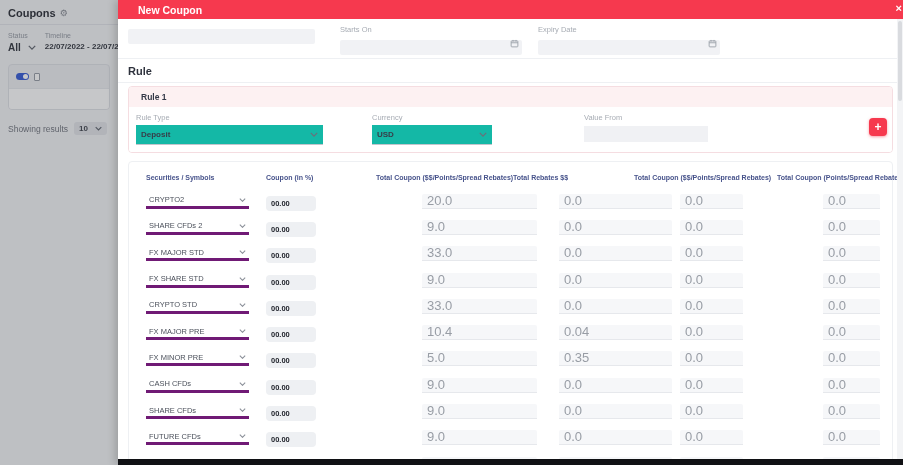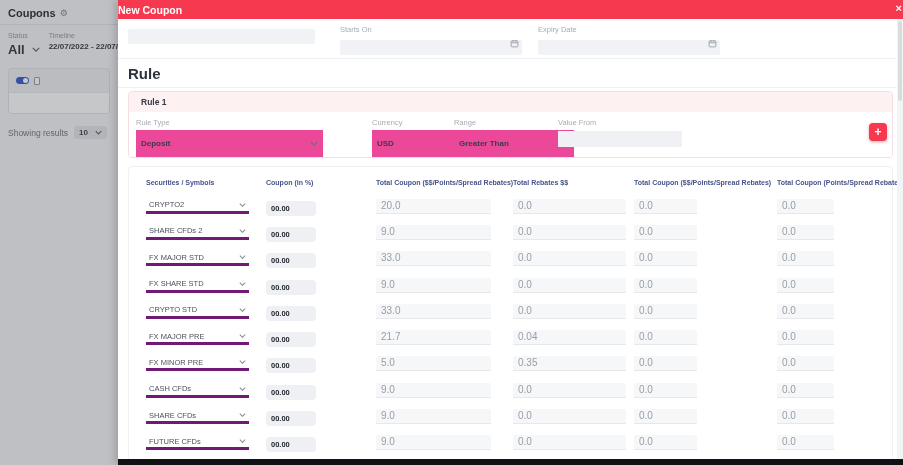--- a/index.html
+++ b/index.html
@@ -8,71 +8,71 @@
 
   
   .sidebar { position:absolute; top:0; left:0; width:118px; height:465px; background:#f4f5f7; overflow:hidden; }
   .sidebar::after { content:""; position:absolute; inset:0; background:rgba(66,69,76,.30); pointer-events:none; }
   .sb-head { display:flex; align-items:center; gap:4px; padding:7px 8px 5px; border-bottom:1px solid #e1e3e8; }
   .sb-title { font-size:11px; font-weight:bold; color:#23262e; }
   .gear { font-size:9px; color:#82868e; line-height:1; }
   .sb-filters { display:flex; gap:9px; padding:7px 8px 0; }
   .sb-filters .fcol { flex-shrink:0; }
   label.small { font-size:7px; color:#9297a0; display:block; margin-bottom:3px; }
-  .sb-sel { display:flex; align-items:center; gap:7px; font-size:13px; font-weight:bold; color:#2c3039; cursor:pointer; }
+  .sb-sel { display:flex; align-items:center; gap:7px; font-size:10px; font-weight:bold; color:#2c3039; cursor:pointer; }
   .timeline-val { font-size:8px; font-weight:bold; color:#2c3039; white-space:nowrap; }
   .sb-card { margin:11px 8px 0; border:1px solid #dfe1e6; border-radius:4px; background:#eef0f3; height:46px; }
   .sb-card-top { height:23px; display:flex; align-items:center; gap:5px; padding:0 7px; }
   .toggle { width:13px; height:7px; border-radius:4px; background:#2f55d4; position:relative; cursor:pointer; }
   .toggle::after { content:""; position:absolute; right:1px; top:1px; width:5px; height:5px; border-radius:50%; background:#fff; }
   .copy-ic { width:6px; height:8px; border:1px solid #9298a2; border-radius:1px; background:#fff; cursor:pointer; }
   .sb-card-bot { height:21px; background:#fff; border-top:1px solid #e6e8ec; border-radius:0 0 3px 3px; }
   .sb-results { display:flex; align-items:center; gap:6px; padding:12px 8px; font-size:8.5px; color:#6d717a; }
   .pp-sel { display:flex; align-items:center; gap:7px; background:#e2e4e9; border-radius:3px; padding:2px 5px; font-size:8px; font-weight:bold; color:#3a3e47; cursor:pointer; }
 
   
   .modal { position:absolute; top:0; left:118px; right:0; bottom:0; background:#fff; box-shadow:-3px 0 8px rgba(0,0,0,.18); }
-  .m-head { height:19px; background:var(--accent-red,#f6394e); color:#fff; display:flex; align-items:center; padding:0 0; font-size:10.5px; font-weight:bold; position:relative; }
+  .m-head { height:19px; background:var(--accent-red,#f6394e); color:#fff; display:flex; align-items:center; padding:0 20px; font-size:10.5px; font-weight:bold; position:relative; }
   .m-close { position:absolute; right:1px; top:3px; font-size:11px; line-height:1; cursor:pointer; }
 
   .fields { position:relative; height:31px; margin:6px 10px 0; }
   .fg { position:absolute; top:0; }
   .fg1 { left:0;    width:187px; }
   .fg2 { left:212px; width:182px; }
   .fg3 { left:410px; width:182px; }
   .fg label { font-size:7.5px; color:#a7acb4; display:block; margin-bottom:2px; }
   .inp { width:100%; height:15px; background:#f1f2f5; border:none; border-radius:2px; font:inherit; font-size:8px; color:#3a3f4a; padding:0 5px; }
   .has-ic { position:relative; }
   .cal { position:absolute; right:3px; bottom:3px; cursor:pointer; }
 
   hr.div { border:none; border-top:1px solid #eef0f3; margin:2px 0 0; }
-  .rule-h { margin:6px 10px 5px; font-size:15px; font-weight:bold; color:#2e323d; }
+  .rule-h { margin:6px 10px 5px; font-size:11px; font-weight:bold; color:#2e323d; }
 
   .rule-card { margin:3px 10px 0; border:1px solid #f5dde1; border-radius:4px; overflow:hidden; }
   .rule-banner { background:#fdf1f2; padding:5px 12px; font-size:8.5px; font-weight:bold; color:#343947; }
   .rule-ctrls { position:relative; height:45px; background:#fff; }
   .rc { position:absolute; top:6px; }
   .rc label { font-size:7.5px; color:#a7acb4; display:block; margin-bottom:3px; }
   .rc1 { left:7px;   width:187px; }
   .rc2 { left:200px; width:120px;margin-left:43px; }
   .rc3 { left:325px; width:120px; }
-  .rc4 { left:429px; width:124px; }
-  .sel { height:28px; background:#ec4899; border-bottom:1px solid #c2c5cc; display:flex; align-items:center; justify-content:space-between; padding:0 5px; font-size:8px; font-weight:bold; color:#383d49; cursor:pointer; }
+  .rc4 { left:455px; width:124px; }
+  .sel { height:20px; background:#14b8a6; border-bottom:1px solid #c2c5cc; display:flex; align-items:center; justify-content:space-between; padding:0 5px; font-size:8px; font-weight:bold; color:#383d49; cursor:pointer; }
   .vf-inp { width:100%; height:16px; background:#f0f1f4; border:none; font:inherit; }
   .add-btn { position:absolute; right:5px; top:11px; width:18px; height:18px; border:none; border-radius:4px; background:var(--accent-red,#f6394e); color:#fff; font-size:12px; font-weight:bold; line-height:17px; text-align:center; padding:0; cursor:pointer; box-shadow:0 1px 3px rgba(246,57,78,.5); }
 
   
   .table-card { margin:8px 10px 0; border:1px solid #eef0f3; border-radius:4px; padding:4px 0 0 17px; height:340px; }
   .t-grid { display:grid; grid-template-columns:120px 110px 137px 121px 143px 1fr; align-items:center; }
   .t-headrow { height:22px; }
   .th { font-size:7px; font-weight:bold; color:#47538b; white-space:nowrap; }
   .t-row { height:26.3px; }
   .sec-sel { width:103px; height:15px; background:#fff; border-bottom:3px solid #701a75; display:flex; align-items:center; justify-content:space-between; font-size:7.5px; color:#4b505b; padding:0 3px; cursor:pointer; }
   .pct { width:50px; height:15px; background:#eef0f3; border:none; border-radius:4px; font-family:inherit; font-size:7.5px; font-weight:bold; color:#22252d; padding:0 5px; }
-  .vb { height:15px; background:#f6f7f9; border-bottom:1px solid #e6e8ec; border-radius:2px 2px 0 0; font-size:10px; color:#989da5; line-height:14px; padding-left:5px; }
+  .vb { height:15px; background:#f6f7f9; border-bottom:1px solid #e6e8ec; border-radius:2px 2px 0 0; font-size:13px; color:#989da5; line-height:14px; padding-left:5px;margin-left:46px; }
   .vb.c3 { width:115px; } .vb.c4 { width:113px; } .vb.c5 { width:63px; } .vb.c6 { width:57px; }
 
   .black-bar { position:absolute; left:0; right:0; bottom:0; height:6px; background:#101114; }
   .vscroll { position:absolute; right:0; top:19px; bottom:6px; width:6px; background:#f3f4f6; cursor:pointer; }
   .vthumb { position:absolute; top:2px; left:1px; width:4px; height:80px; border-radius:2px; background:#d9dbdf; }
   svg.chev { flex-shrink:0; }
 </style>
 </head>
 <body>
 
@@ -174,29 +174,20 @@
         </div>
         <div class="rc rc2">
           <label>Currency</label>
           <div class="sel">
             <span>USD</span>
             <svg class="chev" width="8" height="5" viewBox="0 0 10 6">
                 <path d="M1 1l4 4 4-4" fill="none" stroke="#6b707a" stroke-width="1.5"></path>
               </svg>
           </div>
         </div>
-        <div class="rc rc3">
-          <label>Range</label>
-          <div class="sel">
-            <span>Greater Than</span>
-            <svg class="chev" width="8" height="5" viewBox="0 0 10 6">
-                <path d="M1 1l4 4 4-4" fill="none" stroke="#6b707a" stroke-width="1.5"></path>
-              </svg>
-          </div>
-        </div>
         <div class="rc rc4">
           <label>Value From</label>
           <input class="vf-inp" type="text" style="">
         </div>
         <button class="add-btn">+</button>
       </div>
     </div>
 
     <div class="table-card">
       <div class="t-grid t-headrow">
@@ -332,21 +323,21 @@
     <div>
       <div class="sec-sel">
         <span>FX MAJOR PRE</span>
         <svg class="chev" width="7" height="4" viewBox="0 0 10 6">
                   <path d="M1 1l4 4 4-4" fill="none" stroke="#8a8f98" stroke-width="1.6"></path>
                 </svg>
       </div>
     </div>
     <div><input class="pct" type="text" value="00.00" style=""></div>
     <div>
-              <div class="vb c3">21.7</div>
+              <div class="vb c3">10.4</div>
             </div>
     <div>
               <div class="vb c4">0.04</div>
             </div>
     <div>
               <div class="vb c5">0.0</div>
             </div>
     <div>
               <div class="vb c6">0.0</div>
             </div>

